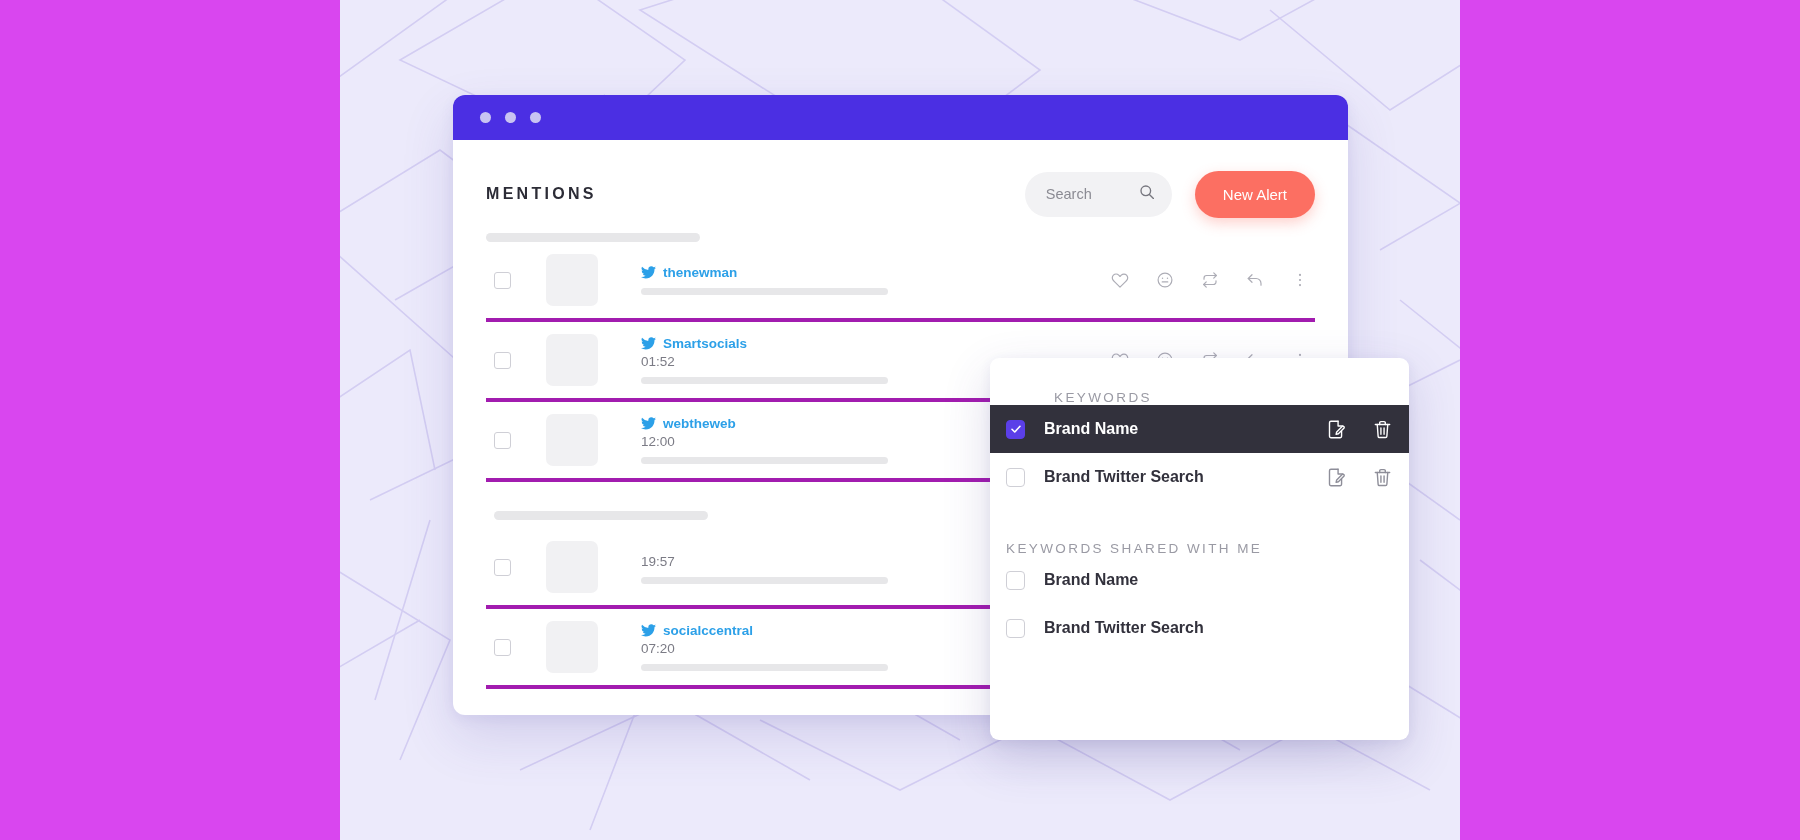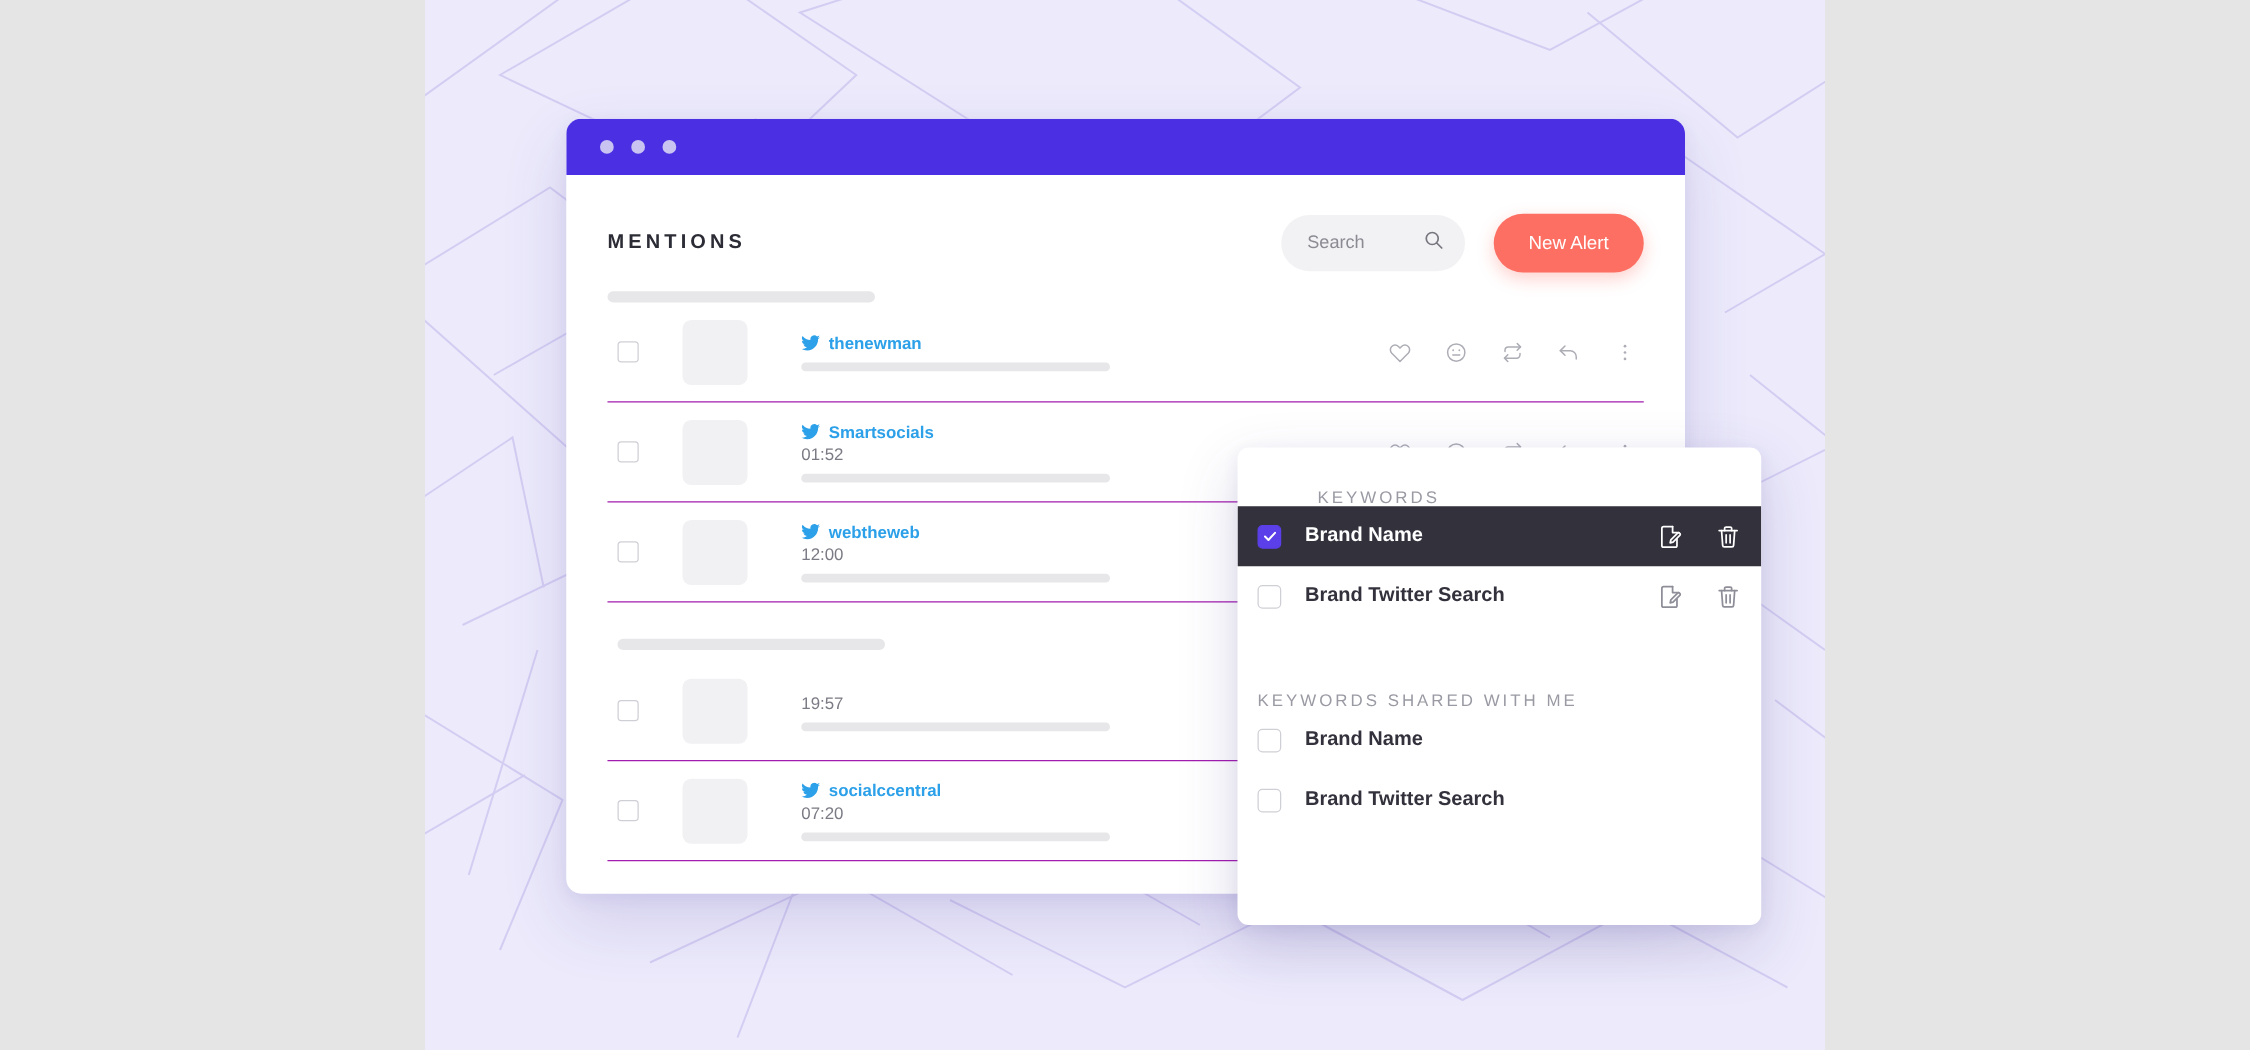--- a/index.html
+++ b/index.html
@@ -5,21 +5,21 @@
   * { margin:0; padding:0; box-sizing:border-box; }
   html, body {
     width:1800px; height:840px;
     background:#0d0d0d;
     font-family:"Liberation Sans", sans-serif;
     overflow:hidden;
   }
   #stage {
     position:relative;
     width:1800px; height:840px;
-    background:#e5e5e5;
+    background:#d946ef;
   }
   
   #viewport {
     position:absolute;
     left:340px; top:0;
     width:1120px; height:840px;
     background:#ECEAFB;
     overflow:hidden;
   }
   #bg-pattern {
@@ -81,21 +81,21 @@
   }
   #title-skeleton {
     margin-top:19px;
     width:214px; height:9px;
     border-radius:5px; background:#E7E7E9;
   }
   
   .mention-row {
     display:flex; align-items:center;
     height:80px;
-    border-bottom:1px solid #a21caf;
+    border-bottom:4px solid #a21caf;
     padding-right:4px;
   }
   .row-checkbox {
     width:17px; height:17px;
     border:1px solid #CFCFD6; border-radius:3px;
     background:#fff; flex:0 0 auto;
     margin-left:8px;
   }
   .row-avatar {
     width:52px; height:52px;
@@ -134,21 +134,21 @@
     box-shadow:0 18px 48px rgba(70,60,140,.19), 0 3px 12px rgba(70,60,140,.08);
     overflow:hidden;
   }
   .kw-section-title {
     font-size:13.5px; letter-spacing:2.4px;
     color:#9a9aa4;
     padding:0 16px;
     margin:37px 0 0 0;
   }
   #kw-title-1 { margin-top:32px;margin-left:48px; }
-  #kw-title-2 { margin-top:52px; }
+  #kw-title-2 { margin-top:40px; }
   .kw-item {
     display:flex; align-items:center;
     height:48px; padding:5px 16px;
     gap:0;
   }
   .kw-item.selected { background:#32313C; }
   .kw-check {
     width:19px; height:19px; border-radius:4px;
     border:1.4px solid #CFCFD6; background:#fff;
     flex:0 0 auto;

